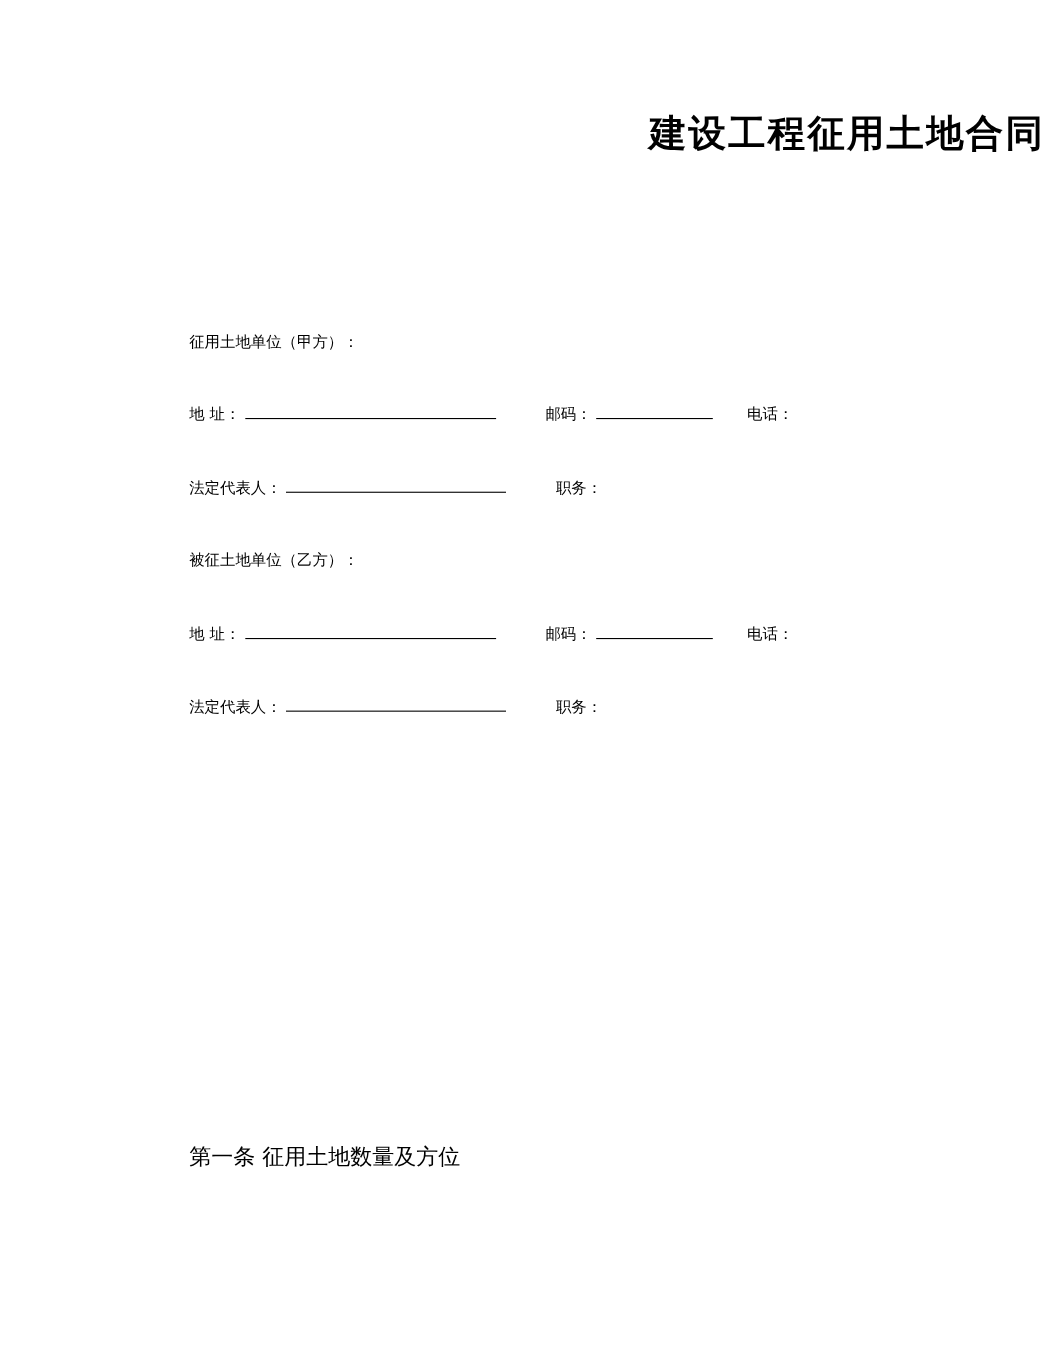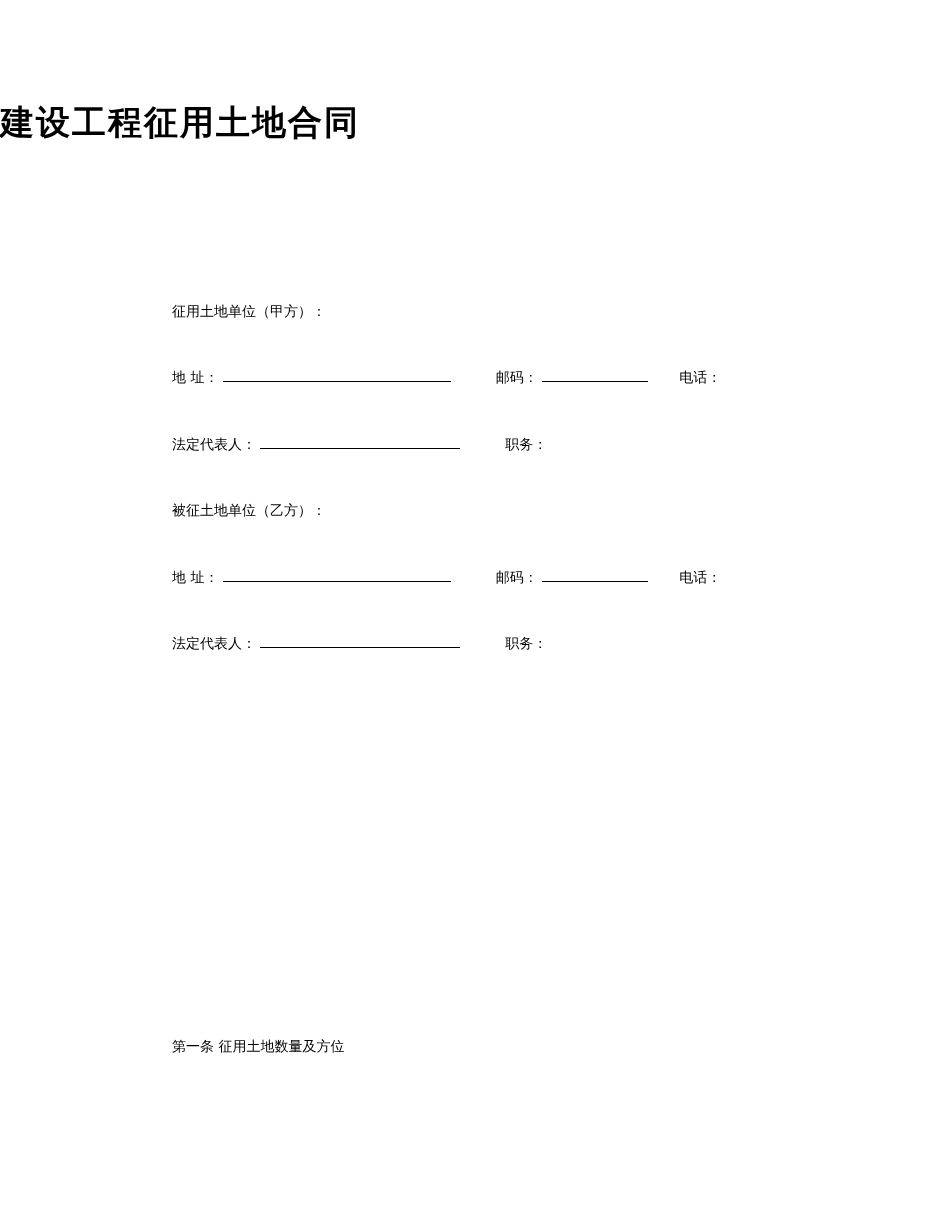--- a/index.html
+++ b/index.html
@@ -19,21 +19,21 @@
     width: 950px;
     height: 1230px;
     background: #ffffff;
     box-sizing: border-box;
   }
   .doc-title {
     position: absolute;
     top: 100px;
     left: 0;
     width: 950px;
-    text-align: left;
+    text-align: right;
     font-family: "DejaVu Sans", "Liberation Sans", sans-serif;
     font-size: 34px;
     font-weight: bold;
     letter-spacing: 2px;
     line-height: 1.3;
   }
   .body-block {
     position: absolute;
     left: 138px;
     top: 300px;
@@ -85,21 +85,21 @@
     display: inline-block;
     border-bottom: 1px solid #000;
     width: 44px;
     height: 1em;
     vertical-align: baseline;
   }
   .section-heading {
     position: absolute;
     left: 172px;
     top: 1035px;
-    font-size: 14px;
+    font-size: 20px;
     line-height: 1.6;
     white-space: nowrap;
     text-align: right;
   }
 </style>
 </head>
 <body>
 
 <div class="page">
 

